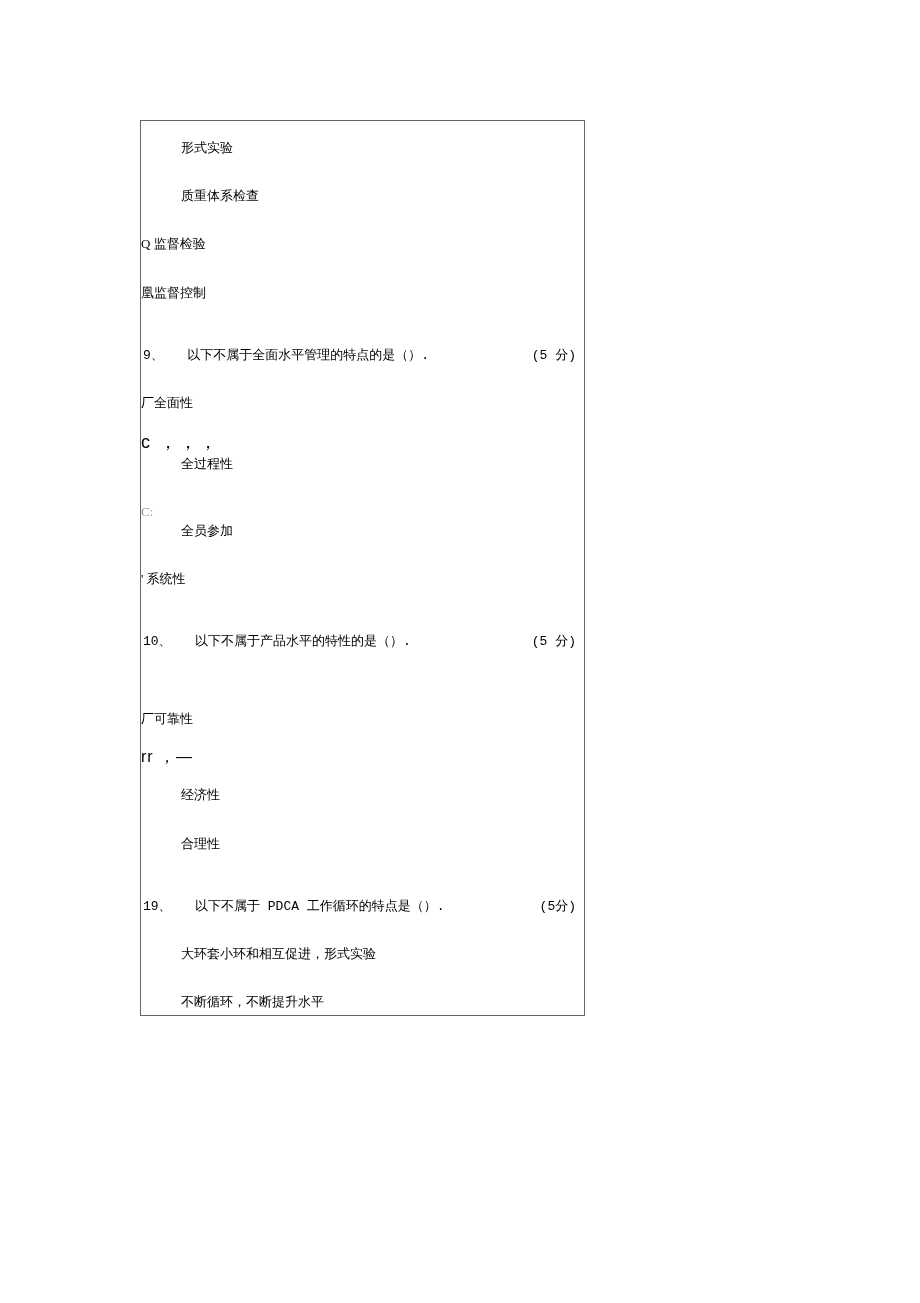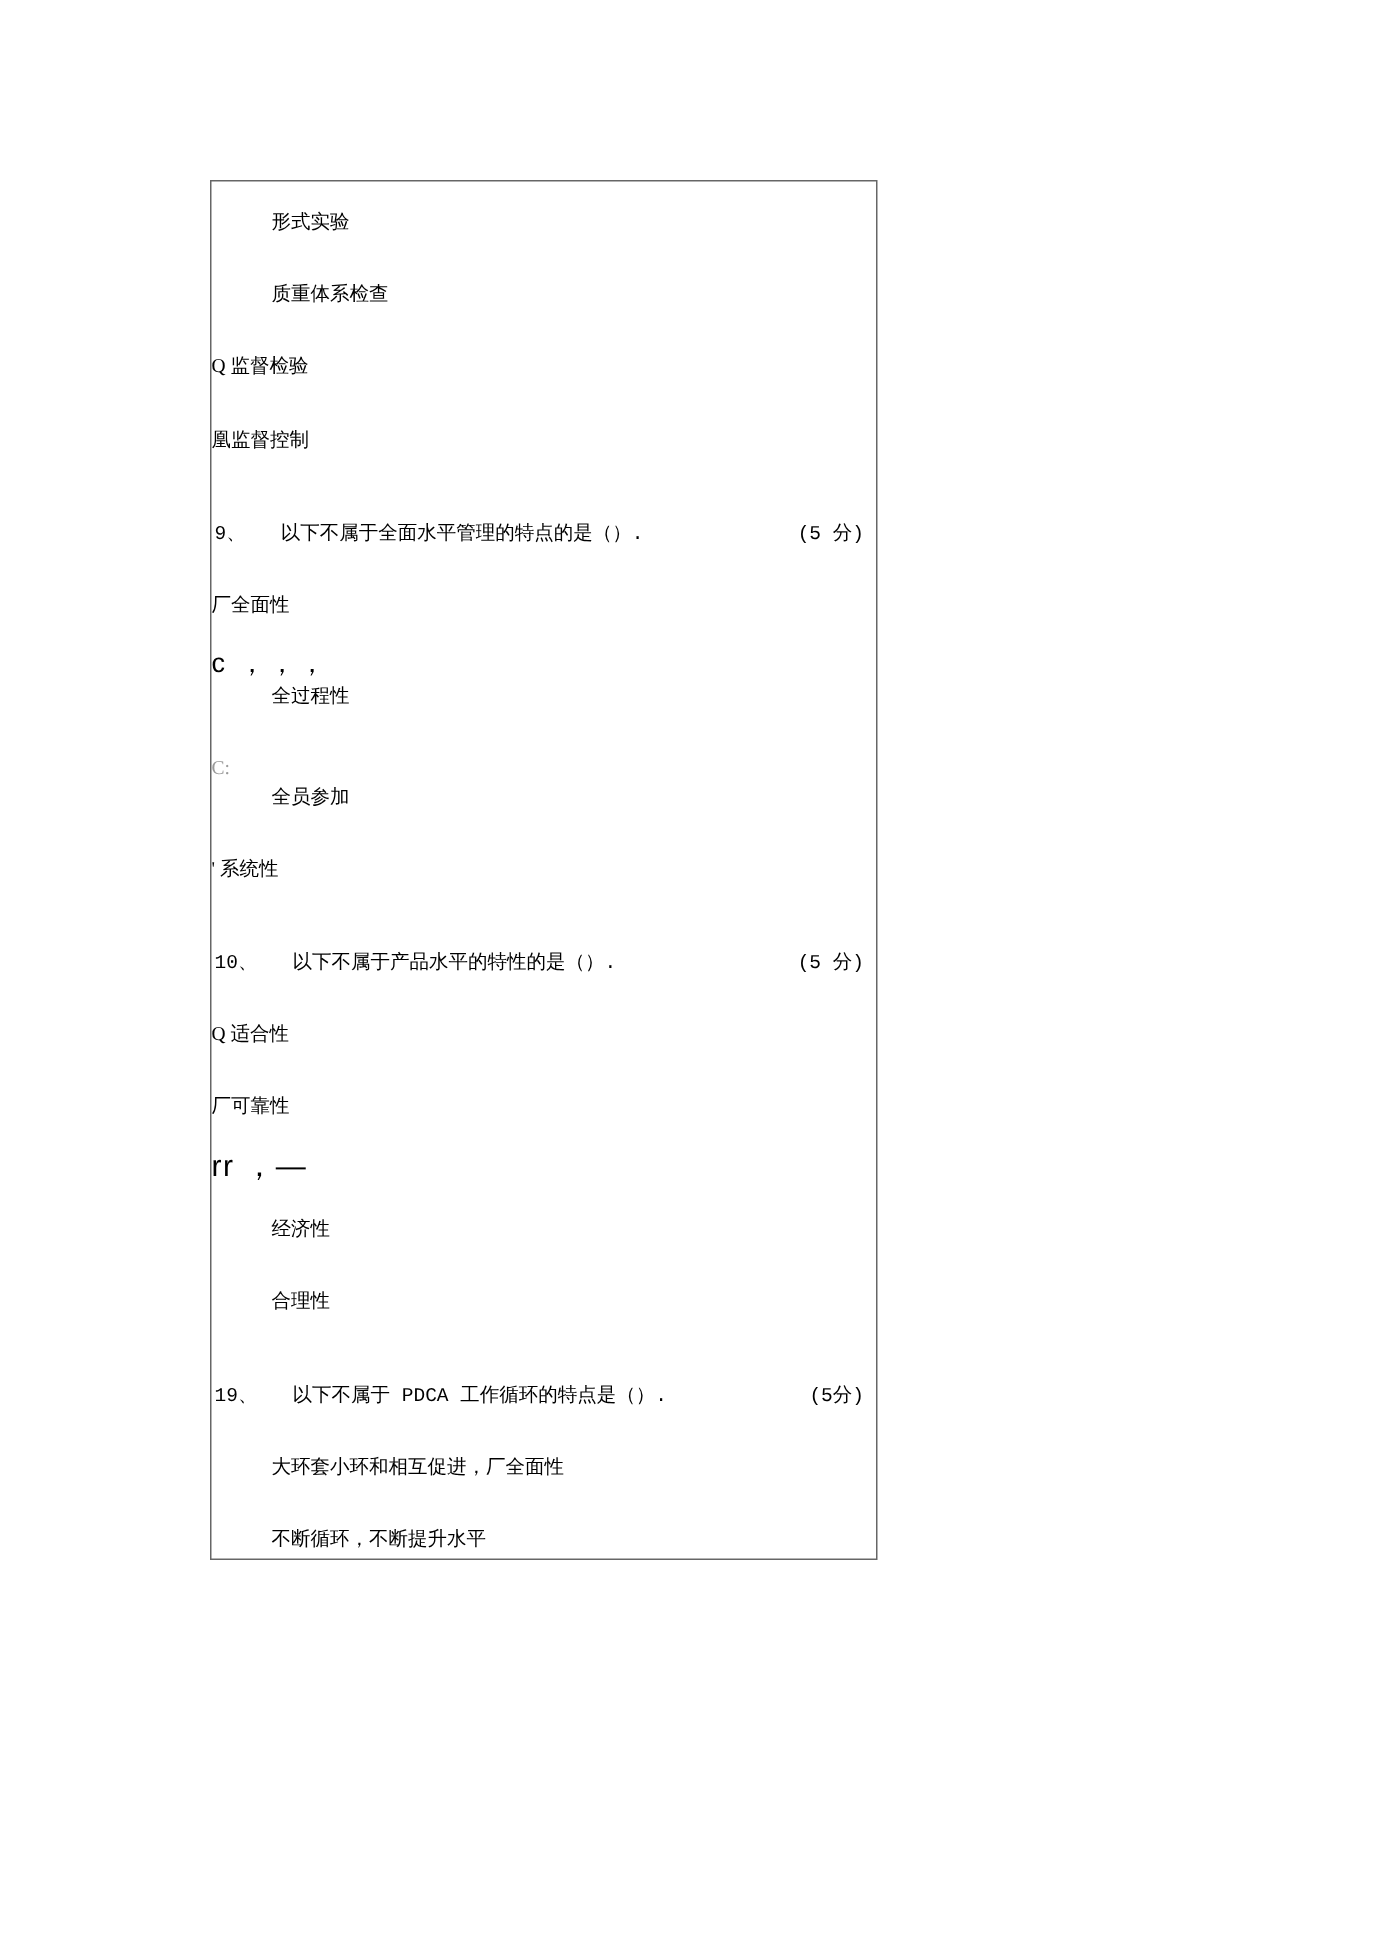--- a/index.html
+++ b/index.html
@@ -57,21 +57,21 @@
   .grey {
     color: #999;
   }
   .big-c {
     font-family: Arial, sans-serif;
     font-size: 18px;
     letter-spacing: 2px;
   }
   .rr {
     font-family: Arial, sans-serif;
-    font-size: 20px;
+    font-size: 16px;
     letter-spacing: 1px;
   }
 </style>
 </head>
 <body>
 
 <div class="page">
 
   <div class="bordered-box">
 
@@ -113,21 +113,20 @@
     <div class="gap-lg"></div>
     <div class="qline">
       <span class="qtext">
         <span>10、</span>&nbsp;&nbsp;
         <span>以下不属于产品水平的特性的是（）.</span>
       </span>
       <span class="score">(5 分)</span>
     </div>
 
     <div class="gap-md"></div>
-    <div class="row flush">Q 适合性</div>
 
     <div class="gap-md"></div>
     <div class="row flush">厂可靠性</div>
 
     <div class="gap-sm"></div>
     <div class="row flush rr">rr ，—</div>
     <div class="gap-sm"></div>
     <div class="row indent">经济性</div>
 
     <div class="gap-md"></div>
@@ -136,21 +135,21 @@
     <div class="gap-lg"></div>
     <div class="qline">
       <span class="qtext">
         <span>19、</span>&nbsp;&nbsp;
         <span>以下不属于 PDCA 工作循环的特点是（）.</span>
       </span>
       <span class="score">(5分)</span>
     </div>
 
     <div class="gap-md"></div>
-    <div class="row indent">大环套小环和相互促进，厂全面性</div>
+    <div class="row indent">大环套小环和相互促进，形式实验</div>
 
     <div class="gap-md"></div>
     <div class="row indent">不断循环，不断提升水平</div>
     <div style="height:4px;"></div>
   </div>
 
 
 </div>
 
 </body></html>

